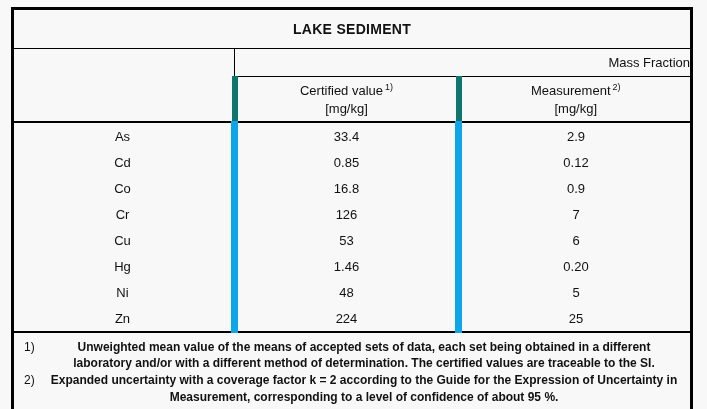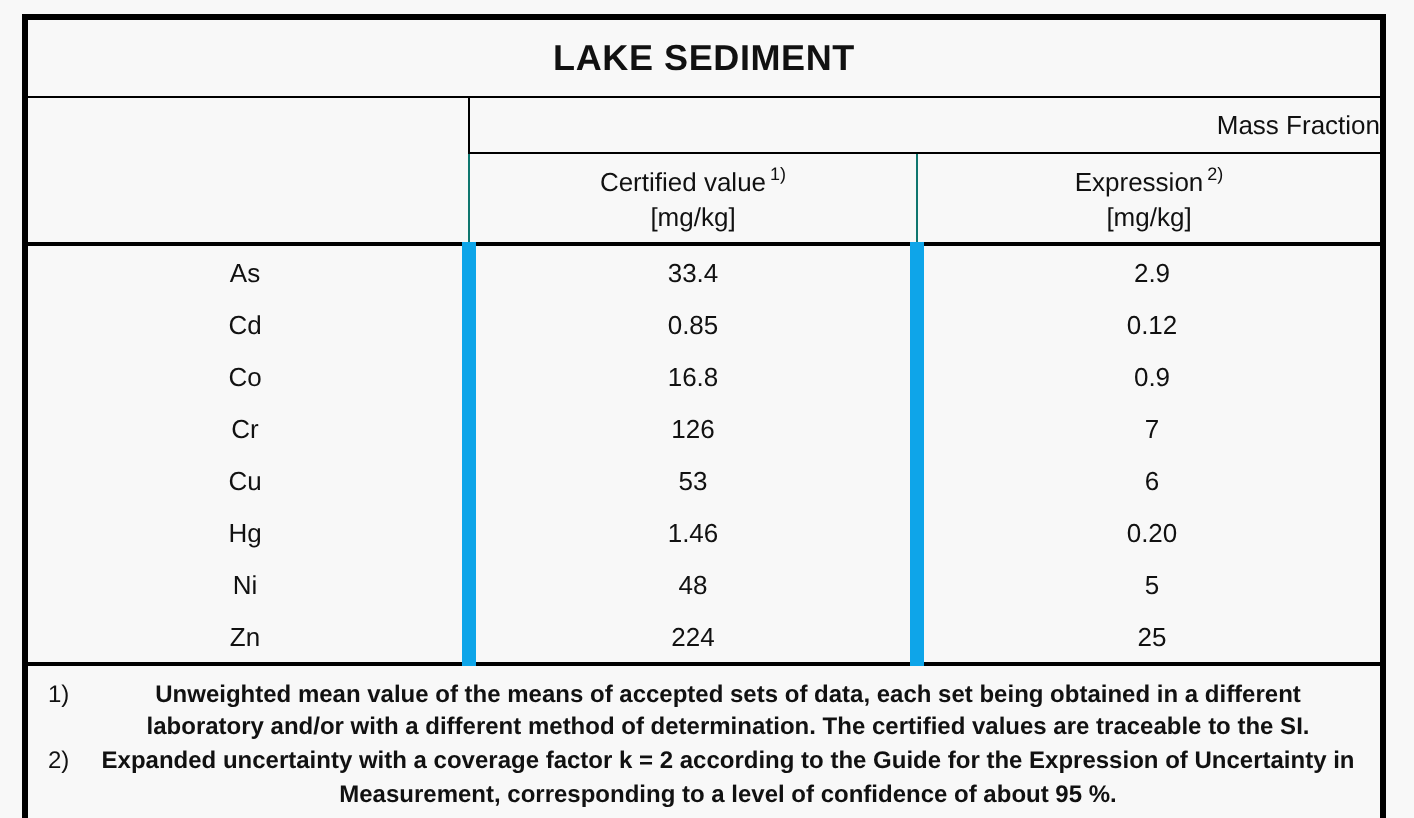--- a/index.html
+++ b/index.html
@@ -29,36 +29,36 @@
   td {
     padding: 0;
     text-align: center;
     vertical-align: middle;
     font-size: 13px;
   }
   .title-row td {
     height: 38px;
     border-bottom: 1px solid #000;
     font-weight: bold;
-    font-size: 18px;
+    font-size: 14px;
     letter-spacing: 0.3px;
   }
   .group-row td.group-cell {
     height: 27px;
     border-left: 1px solid #000;
     border-bottom: 1px solid #000;
     font-size: 13px;
     text-align: right;
   }
   td.blank-cell {
     border-bottom: 2px solid #000;
   }
   .subheader-row td.sub-cell {
     height: 44px;
-    border-left: 1px solid #0f766e;
+    border-left: 6px solid #0f766e;
     border-bottom: 2px solid #000;
     line-height: 1.35;
   }
   .sub-cell sup {
     font-size: 9px;
     margin-left: 2px;
   }
   .data-row td {
     height: 26px;
   }
@@ -105,21 +105,21 @@
       <tr class="group-row">
         <td class="blank-cell" rowspan="2"></td>
         <td colspan="2" class="group-cell">Mass Fraction</td>
       </tr>
       <tr class="subheader-row">
         <td class="sub-cell">
           <span>Certified value</span><sup>1)</sup>
           <div>[mg/kg]</div>
         </td>
         <td class="sub-cell">
-          <span>Expression</span><sup>2)</sup>
+          <span>Measurement</span><sup>2)</sup>
           <div>[mg/kg]</div>
         </td>
       </tr>
 
       <tr class="data-row">
         <td>As</td>
         <td class="val-cell">33.4</td>
         <td class="val-cell">2.9</td>
       </tr>
       <tr class="data-row">

